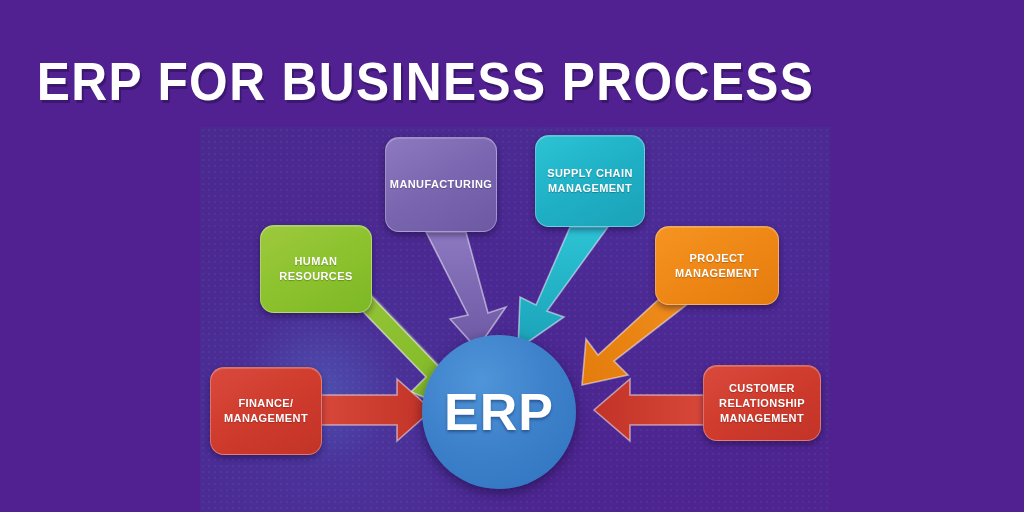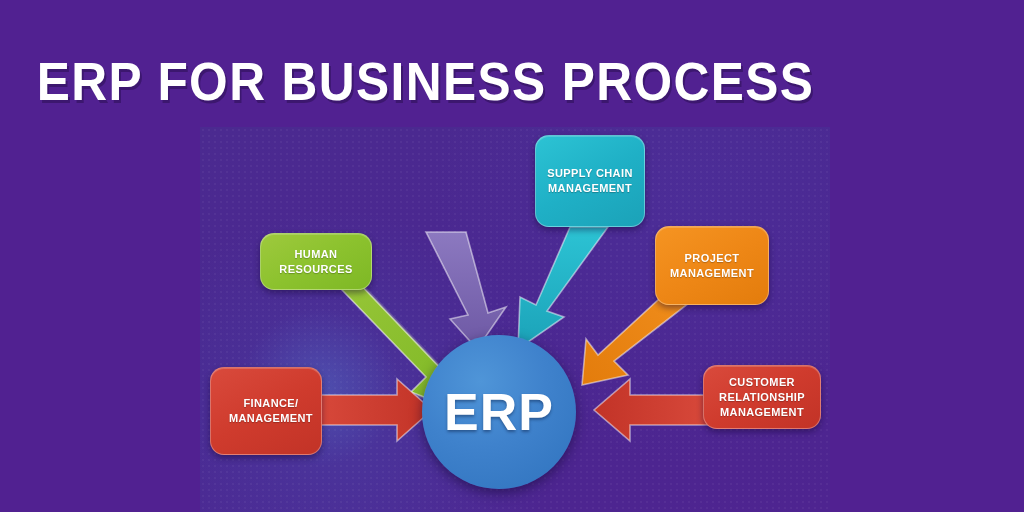--- a/index.html
+++ b/index.html
@@ -84,34 +84,33 @@
   
   #node-manufacturing{
     left:185px; top:10px; width:112px; height:95px;
     background:linear-gradient(150deg,#8c79c0 0%, #7a66b0 50%, #6d58a4 100%);
   }
   #node-supply{
     left:335px; top:8px; width:110px; height:92px;
     background:linear-gradient(150deg,#2cc3d4 0%, #1fb0c6 50%, #1ba2b8 100%);
   }
   #node-hr{
-    left:60px; top:106px; width:112px; height:57px;
+    left:60px; top:98px; width:112px; height:88px;
     background:linear-gradient(150deg,#9ec93d 0%, #8cc22e 50%, #7eb825 100%);
   }
   #node-project{
-    left:455px; top:99px; width:114px; height:79px;
+    left:455px; top:99px; width:124px; height:79px;
     background:linear-gradient(150deg,#f59422 0%, #ee8716 50%, #e37c0c 100%);
   }
   #node-finance{
     left:10px; top:240px; width:112px; height:88px;
     background:linear-gradient(150deg,#d94a3c 0%, #cf3b2d 50%, #c23327 100%);
-    justify-content:flex-end;
   }
   #node-crm{
-    left:503px; top:238px; width:118px; height:64px;
+    left:503px; top:238px; width:118px; height:76px;
     background:linear-gradient(150deg,#d94a3c 0%, #cf3b2d 50%, #c23327 100%);
   }
 
   
   #erp-circle{
     position:absolute;
     left:222px; top:208px;
     width:154px; height:154px;
     border-radius:50%;
     background:radial-gradient(circle at 38% 30%, #4f95d8 0%, #3f82cc 45%, #2f72bd 100%);
@@ -200,20 +199,23 @@
         <g>
           <path d="M 516 268 L 430 268 L 430 252 L 394 283 L 430 314 L 430 298 L 516 298 Z" fill="url(#gCr)" stroke="rgba(255,255,255,0.50)" stroke-width="1.6"></path>
         </g>
       </svg>
     </div>
 
     <div id="erp-circle">
       <span class="erp-text">ERP</span>
     </div>
 
+    <div class="node" id="node-manufacturing">
+      <span class="lbl">MANUFACTURING</span>
+    </div>
 
     <div class="node" id="node-supply">
       <span class="lbl">SUPPLY CHAIN MANAGEMENT</span>
     </div>
 
     <div class="node" id="node-hr">
       <span class="lbl">HUMAN RESOURCES</span>
     </div>
 
     <div class="node" id="node-project">

